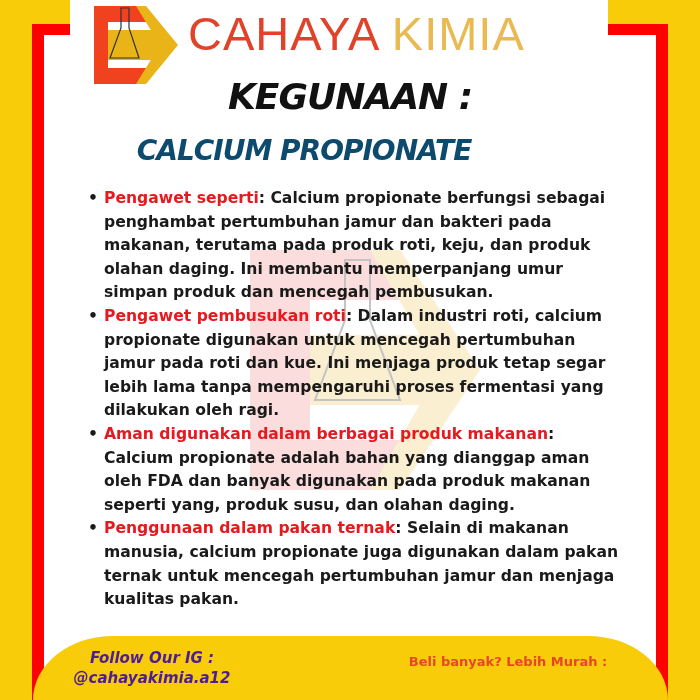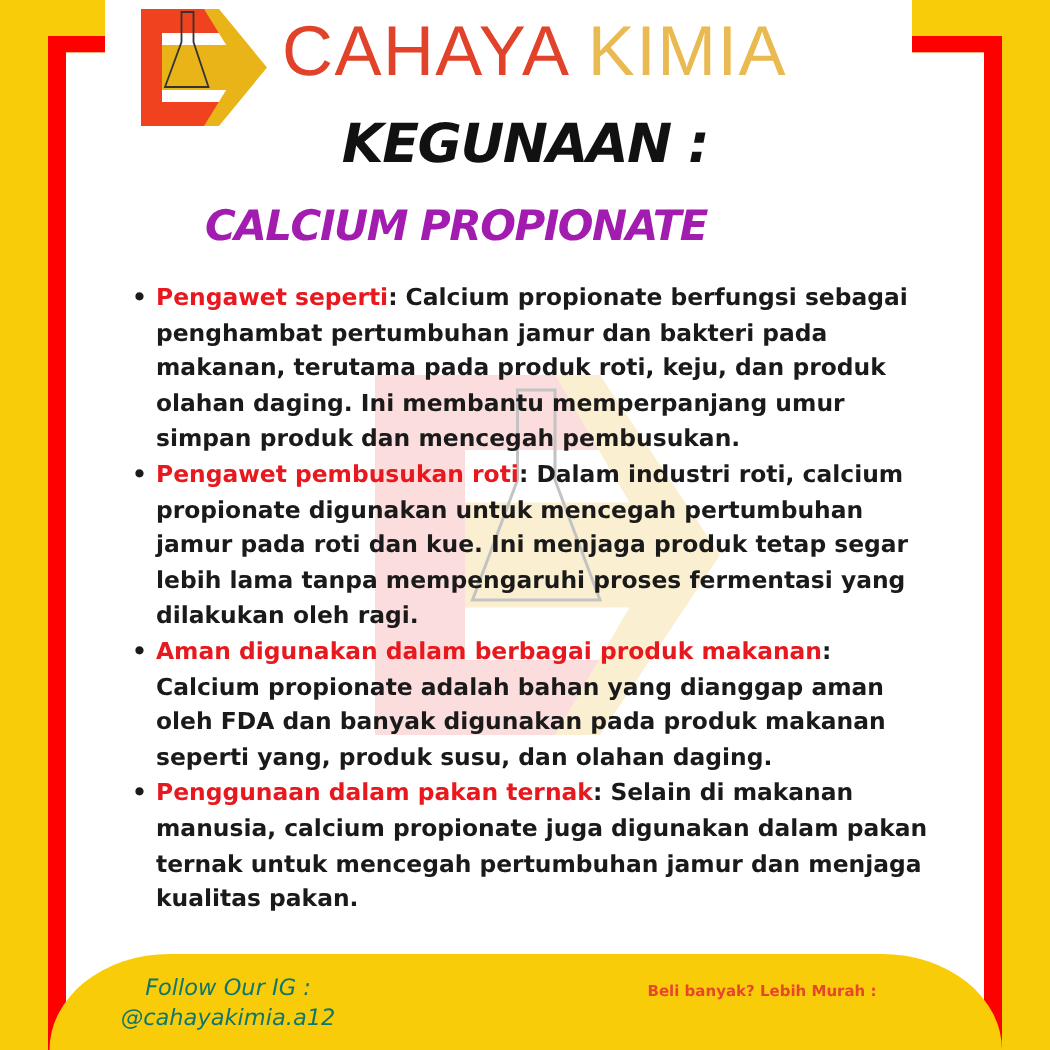--- a/index.html
+++ b/index.html
@@ -12,29 +12,29 @@
   .red-right { position:absolute; left:656px; top:24px; width:12px; height:676px; background:#FF0000; }
   .red-top-right { position:absolute; left:608px; top:24px; width:60px; height:11px; background:#FF0000; }
   .white-panel { position:absolute; left:44px; top:35px; width:612px; height:665px; background:#fff; }
   .watermark { position:absolute; left:250px; top:250px; width:230px; height:240px; opacity:0.35; }
   .header { position:absolute; left:94px; top:6px; width:520px; height:80px; display:flex; align-items:flex-start; }
   .logo { width:84px; height:78px; position:relative; }
   .brand { margin-left:10px; font-family:"Liberation Sans", sans-serif; font-size:47px; letter-spacing:1px; font-weight:normal; white-space:nowrap; }
   .brand .c1 { color:#E0422A; }
   .brand .c2 { color:#EABA52; }
   .title1 { position:absolute; left:0; top:76px; width:700px; text-align:center; font-family:"DejaVu Sans", sans-serif; font-weight:bold; font-style:italic; font-size:36px; color:#111; letter-spacing:-1px; }
-  .title2 { position:absolute; left:0; top:134px; width:608px; text-align:center; font-family:"DejaVu Sans", sans-serif; font-weight:bold; font-style:italic; font-size:28px; color:#a21caf; letter-spacing:-1px; }
+  .title2 { position:absolute; left:0; top:134px; width:608px; text-align:center; font-family:"DejaVu Sans", sans-serif; font-weight:bold; font-style:italic; font-size:28px; color:#0c4a6e; letter-spacing:-1px; }
   .content { position:absolute; left:86px; top:187px; width:540px; font-family:"DejaVu Sans", sans-serif; font-weight:bold; font-size:15.6px; line-height:23.6px; color:#1a1a1a; }
   .content ul { list-style:none; }
   .content li { position:relative; padding-left:18px; }
   .content li .bullet { position:absolute; left:2px; top:0; }
   .content .hl { color:#E8191E; }
   .footer { position:absolute; left:33px; top:636px; width:635px; height:64px; background:#F9CC0A; border-top-left-radius:80px 64px; border-top-right-radius:80px 64px; }
-  .footer-left { position:absolute; left:52px; top:648px; width:200px; text-align:center; font-family:"DejaVu Sans", sans-serif; font-weight:normal; font-style:italic; font-size:15px; line-height:20px; color:#0f766e; }
-  .footer-right { position:absolute; left:388px; top:650px; width:240px; text-align:center; font-family:"DejaVu Sans", sans-serif; font-weight:bold; font-size:10px; line-height:23px; color:#E8462A; }
+  .footer-left { position:absolute; left:52px; top:648px; width:200px; text-align:center; font-family:"DejaVu Sans", sans-serif; font-weight:bold; font-style:italic; font-size:15px; line-height:20px; color:#4c1d95; }
+  .footer-right { position:absolute; left:388px; top:650px; width:240px; text-align:center; font-family:"DejaVu Sans", sans-serif; font-weight:bold; font-size:13px; line-height:23px; color:#E8462A; }
 </style>
 </head>
 <body>
 
 <div class="frame">
   <div class="white-top"></div>
   <div class="red-left"></div>
   <div class="red-top-left"></div>
   <div class="red-right"></div>
   <div class="red-top-right"></div>

